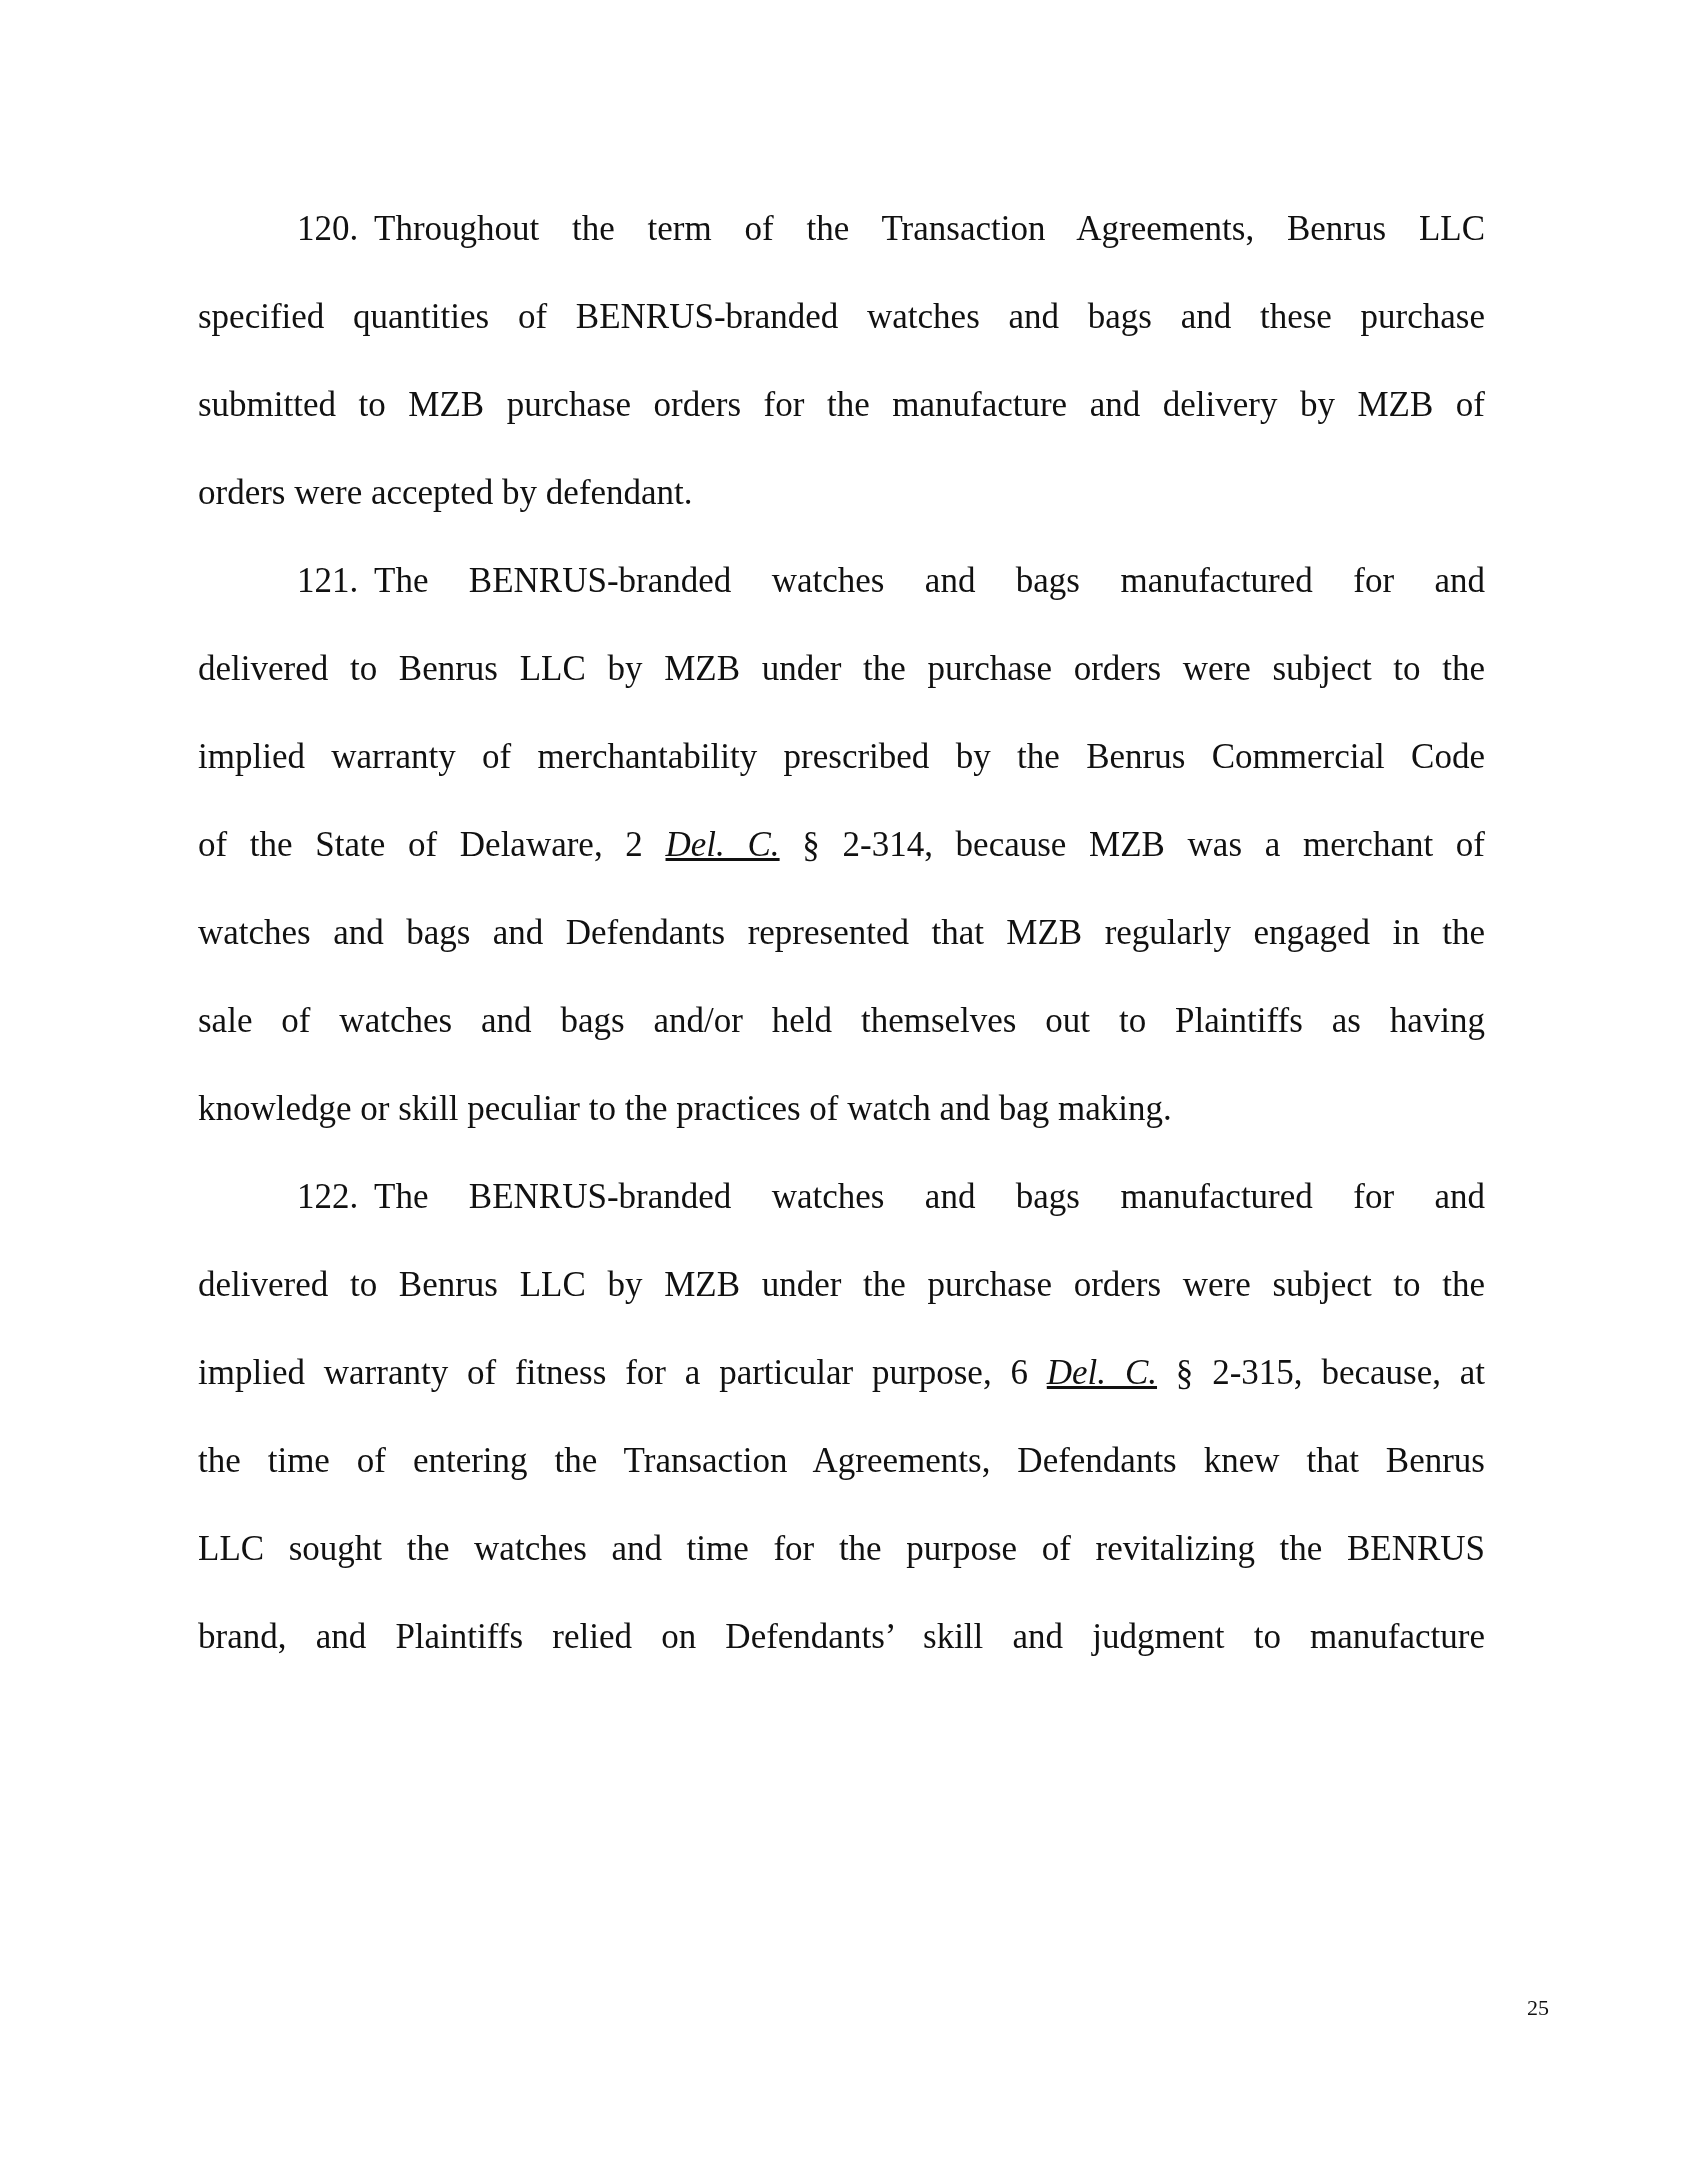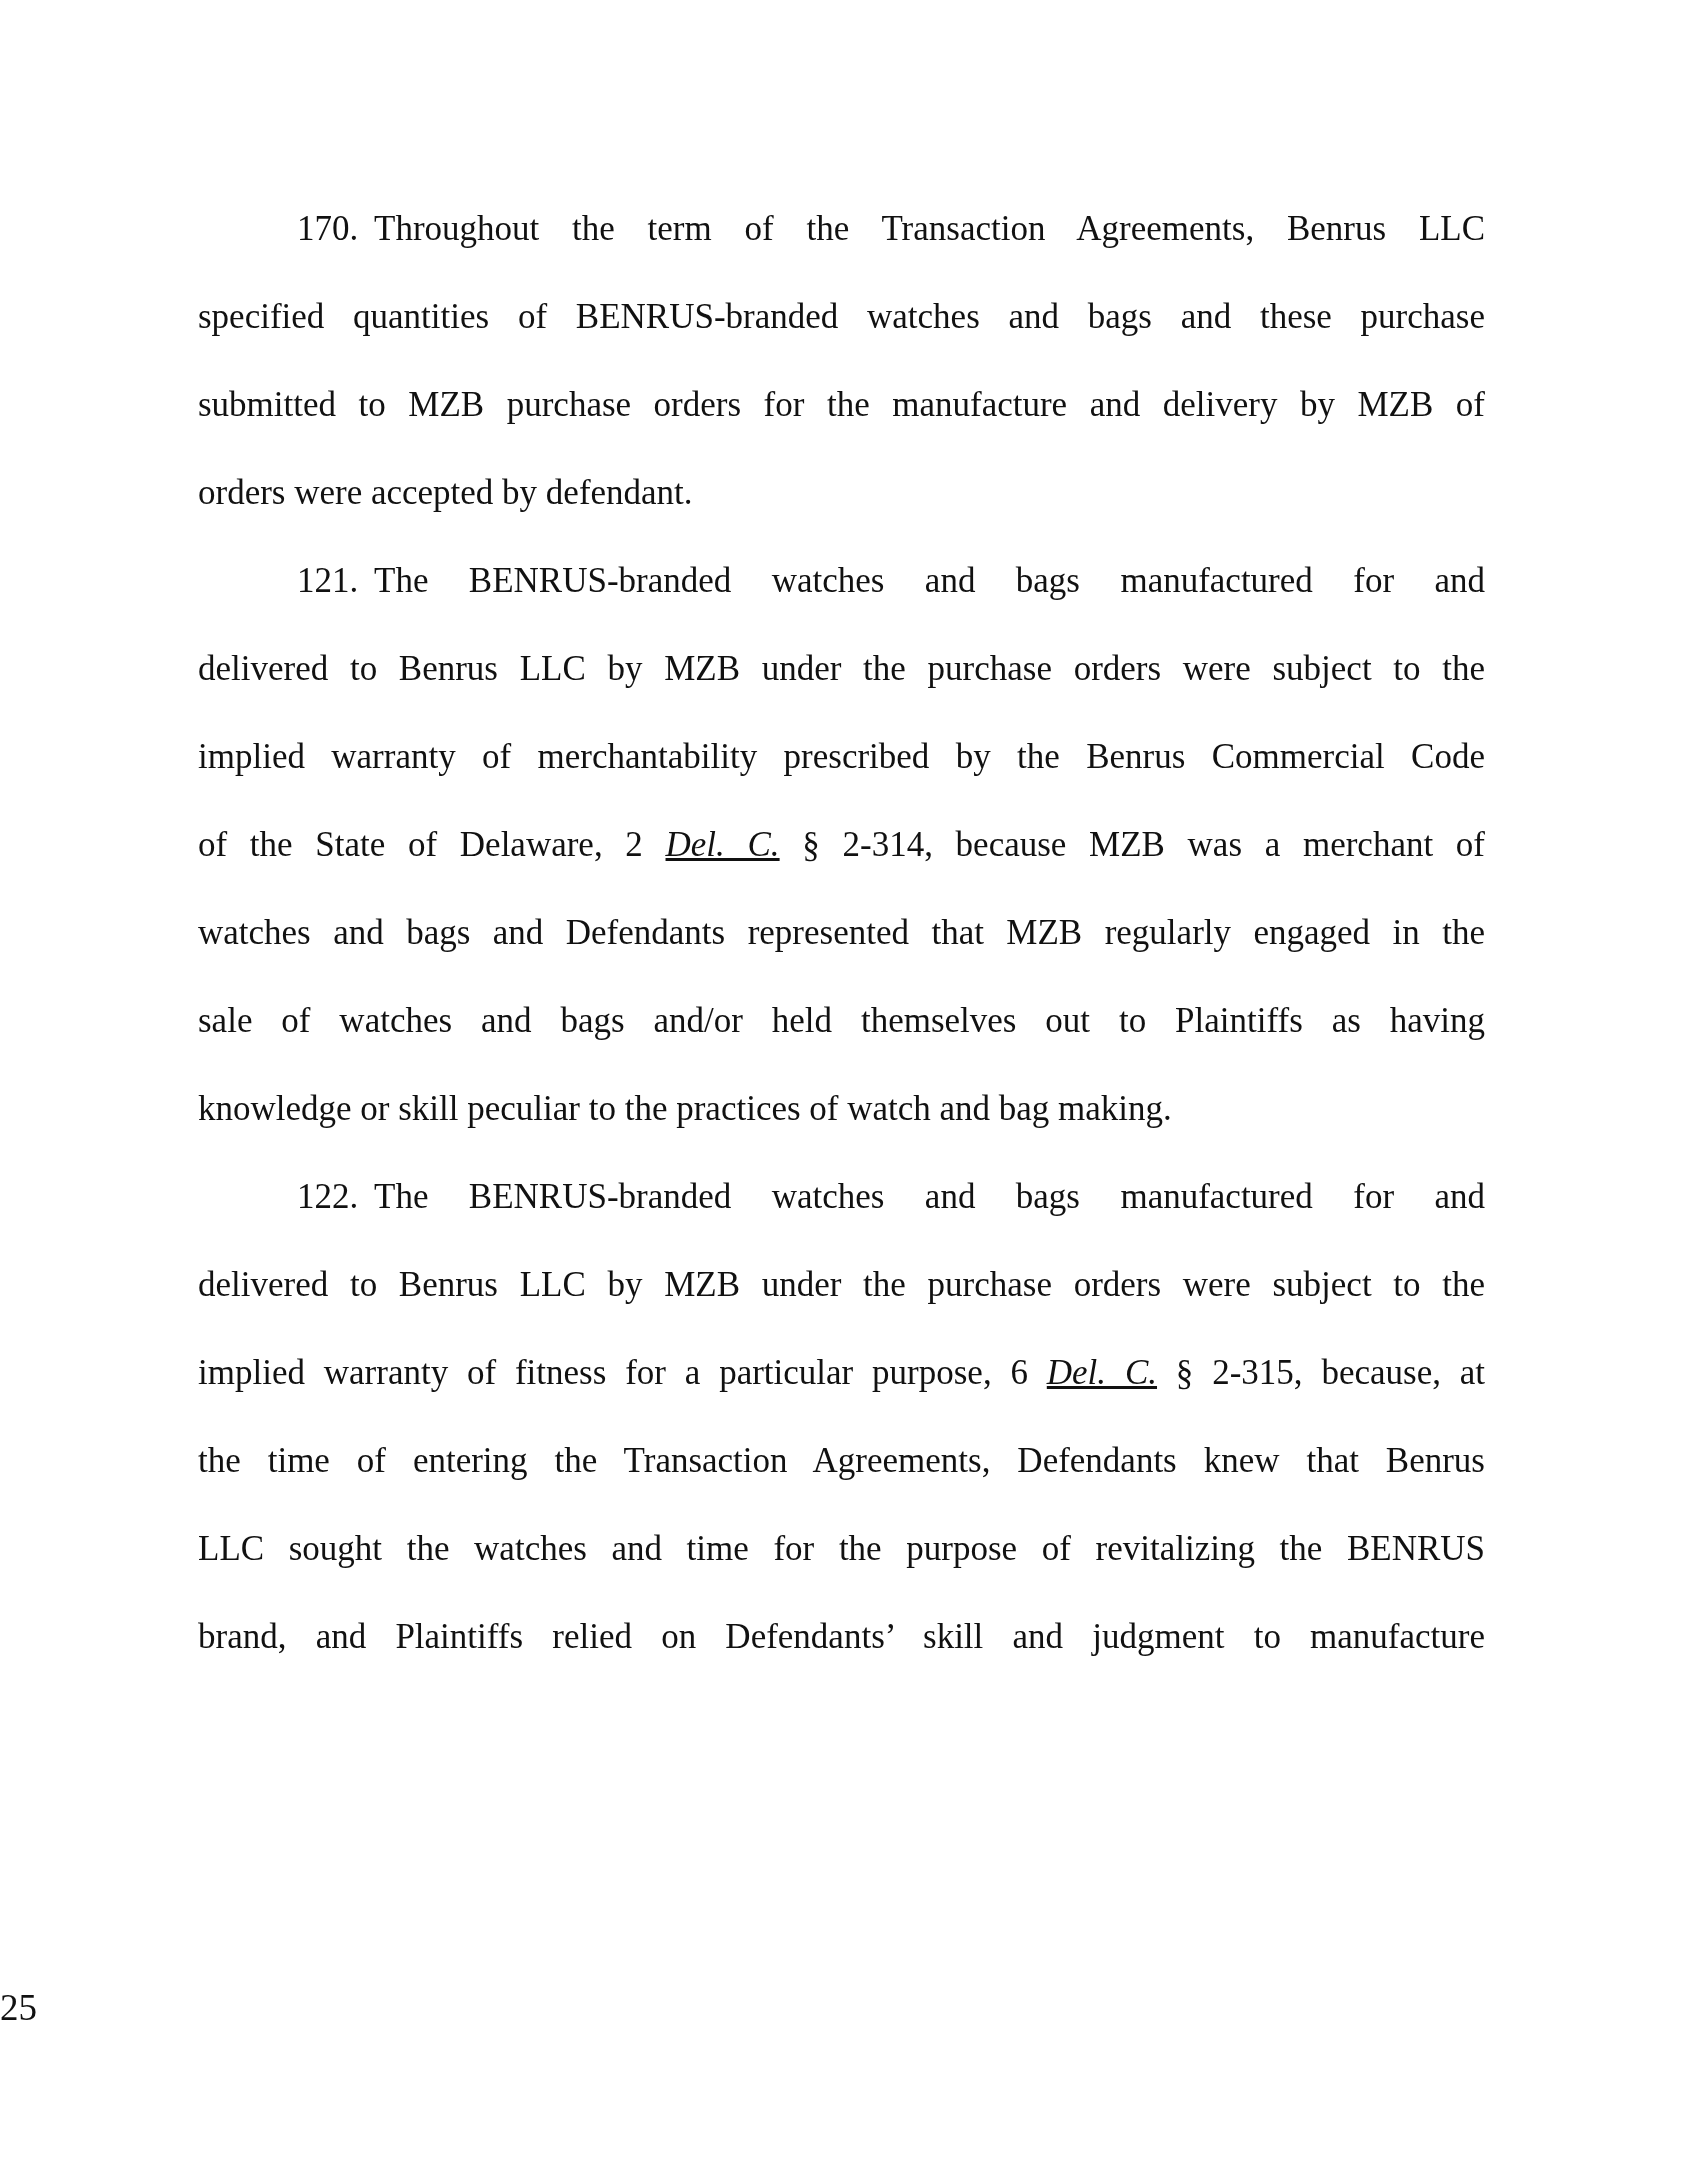--- a/index.html
+++ b/index.html
@@ -48,33 +48,33 @@
   }
   .para-num {
     margin-right: 0.45em;
   }
   .line i, .line .it { font-style: italic; text-decoration: underline; }
   .page-number {
     position: absolute;
     left: 0;
     width: 1549px;
     top: 1964px;
-    text-align: left;
-    font-size: 37px;
+    text-align: right;
+    font-size: 22px;
     line-height: 88px;
   }
 </style>
 </head>
 <body>
 
 <div class="page">
   <div class="body-text">
 
     <div>
-      <span class="line first"><span class="para-num">170.</span><span>Throughout the term of the Transaction Agreements, Benrus LLC</span></span>
+      <span class="line first"><span class="para-num">120.</span><span>Throughout the term of the Transaction Agreements, Benrus LLC</span></span>
       <span class="line">specified quantities of BENRUS-branded watches and bags and these purchase</span>
       <span class="line">submitted to MZB purchase orders for the manufacture and delivery by MZB of</span>
       <span class="line last">orders were accepted by defendant.</span>
     </div>
 
     <div>
       <span class="line first"><span class="para-num">121.</span><span>The BENRUS-branded watches and bags manufactured for and</span></span>
       <span class="line">delivered to Benrus LLC by MZB under the purchase orders were subject to the</span>
       <span class="line">implied warranty of merchantability prescribed by the Benrus Commercial Code</span>
       <span class="line"><span>of the State of Delaware, 2 </span><span class="it">Del. C.</span><span> § 2-314, because MZB was a merchant of</span></span>

